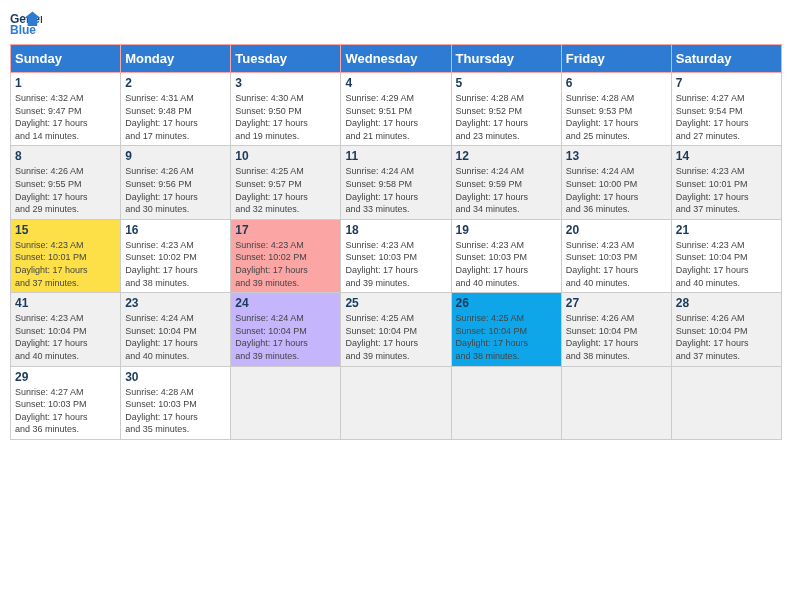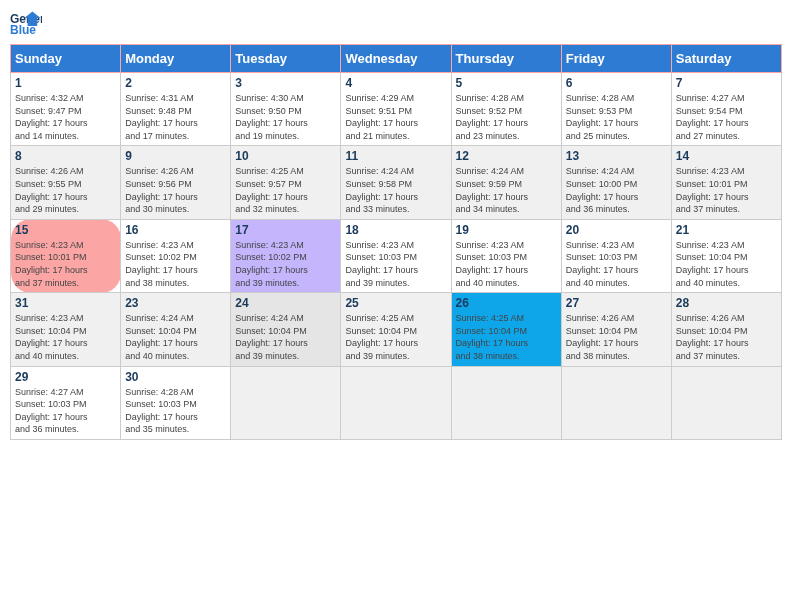--- a/index.html
+++ b/index.html
@@ -236,104 +236,104 @@
         <span class="day-num">14</span>
         <span class="day-info">
           Sunrise: 4:23 AM<br>
           Sunset: 10:01 PM<br>
           Daylight: 17 hours<br>
           and 37 minutes.
         </span>
       </td>
       </tr>
       <tr>
-        <td style="background: #fca5a5; border-radius: 20px;">
+        <td style="background: #fde047;">
         <span class="day-num">15</span>
         <span class="day-info">
           Sunrise: 4:23 AM<br>
           Sunset: 10:01 PM<br>
           Daylight: 17 hours<br>
           and 37 minutes.
         </span>
       </td>
         <td style="background: rgb(255, 255, 255);">
         <span class="day-num">16</span>
         <span class="day-info">
           Sunrise: 4:23 AM<br>
           Sunset: 10:02 PM<br>
           Daylight: 17 hours<br>
           and 38 minutes.
         </span>
       </td>
+        <td style="background: #fca5a5;">
+        <span class="day-num">17</span>
+        <span class="day-info">
+          Sunrise: 4:23 AM<br>
+          Sunset: 10:02 PM<br>
+          Daylight: 17 hours<br>
+          and 39 minutes.
+        </span>
+      </td>
+        <td style="background: rgb(255, 255, 255);">
+        <span class="day-num">18</span>
+        <span class="day-info">
+          Sunrise: 4:23 AM<br>
+          Sunset: 10:03 PM<br>
+          Daylight: 17 hours<br>
+          and 39 minutes.
+        </span>
+      </td>
+        <td style="background: rgb(255, 255, 255);">
+        <span class="day-num">19</span>
+        <span class="day-info">
+          Sunrise: 4:23 AM<br>
+          Sunset: 10:03 PM<br>
+          Daylight: 17 hours<br>
+          and 40 minutes.
+        </span>
+      </td>
+        <td style="background: rgb(255, 255, 255);">
+        <span class="day-num">20</span>
+        <span class="day-info">
+          Sunrise: 4:23 AM<br>
+          Sunset: 10:03 PM<br>
+          Daylight: 17 hours<br>
+          and 40 minutes.
+        </span>
+      </td>
+        <td style="background: rgb(255, 255, 255);">
+        <span class="day-num">21</span>
+        <span class="day-info">
+          Sunrise: 4:23 AM<br>
+          Sunset: 10:04 PM<br>
+          Daylight: 17 hours<br>
+          and 40 minutes.
+        </span>
+      </td>
+      </tr>
+      <tr>
+        <td style="background: rgb(240, 240, 240);">
+        <span class="day-num">41</span>
+        <span class="day-info">
+          Sunrise: 4:23 AM<br>
+          Sunset: 10:04 PM<br>
+          Daylight: 17 hours<br>
+          and 40 minutes.
+        </span>
+      </td>
+        <td style="background: rgb(240, 240, 240);">
+        <span class="day-num">23</span>
+        <span class="day-info">
+          Sunrise: 4:24 AM<br>
+          Sunset: 10:04 PM<br>
+          Daylight: 17 hours<br>
+          and 40 minutes.
+        </span>
+      </td>
         <td style="background: #c4b5fd;">
-        <span class="day-num">17</span>
-        <span class="day-info">
-          Sunrise: 4:23 AM<br>
-          Sunset: 10:02 PM<br>
-          Daylight: 17 hours<br>
-          and 39 minutes.
-        </span>
-      </td>
-        <td style="background: rgb(255, 255, 255);">
-        <span class="day-num">18</span>
-        <span class="day-info">
-          Sunrise: 4:23 AM<br>
-          Sunset: 10:03 PM<br>
-          Daylight: 17 hours<br>
-          and 39 minutes.
-        </span>
-      </td>
-        <td style="background: rgb(255, 255, 255);">
-        <span class="day-num">19</span>
-        <span class="day-info">
-          Sunrise: 4:23 AM<br>
-          Sunset: 10:03 PM<br>
-          Daylight: 17 hours<br>
-          and 40 minutes.
-        </span>
-      </td>
-        <td style="background: rgb(255, 255, 255);">
-        <span class="day-num">20</span>
-        <span class="day-info">
-          Sunrise: 4:23 AM<br>
-          Sunset: 10:03 PM<br>
-          Daylight: 17 hours<br>
-          and 40 minutes.
-        </span>
-      </td>
-        <td style="background: rgb(255, 255, 255);">
-        <span class="day-num">21</span>
-        <span class="day-info">
-          Sunrise: 4:23 AM<br>
-          Sunset: 10:04 PM<br>
-          Daylight: 17 hours<br>
-          and 40 minutes.
-        </span>
-      </td>
-      </tr>
-      <tr>
-        <td style="background: rgb(240, 240, 240);">
-        <span class="day-num">31</span>
-        <span class="day-info">
-          Sunrise: 4:23 AM<br>
-          Sunset: 10:04 PM<br>
-          Daylight: 17 hours<br>
-          and 40 minutes.
-        </span>
-      </td>
-        <td style="background: rgb(240, 240, 240);">
-        <span class="day-num">23</span>
-        <span class="day-info">
-          Sunrise: 4:24 AM<br>
-          Sunset: 10:04 PM<br>
-          Daylight: 17 hours<br>
-          and 40 minutes.
-        </span>
-      </td>
-        <td style="background: #e5e5e5;">
         <span class="day-num">24</span>
         <span class="day-info">
           Sunrise: 4:24 AM<br>
           Sunset: 10:04 PM<br>
           Daylight: 17 hours<br>
           and 39 minutes.
         </span>
       </td>
         <td style="background: rgb(240, 240, 240);">
         <span class="day-num">25</span>

